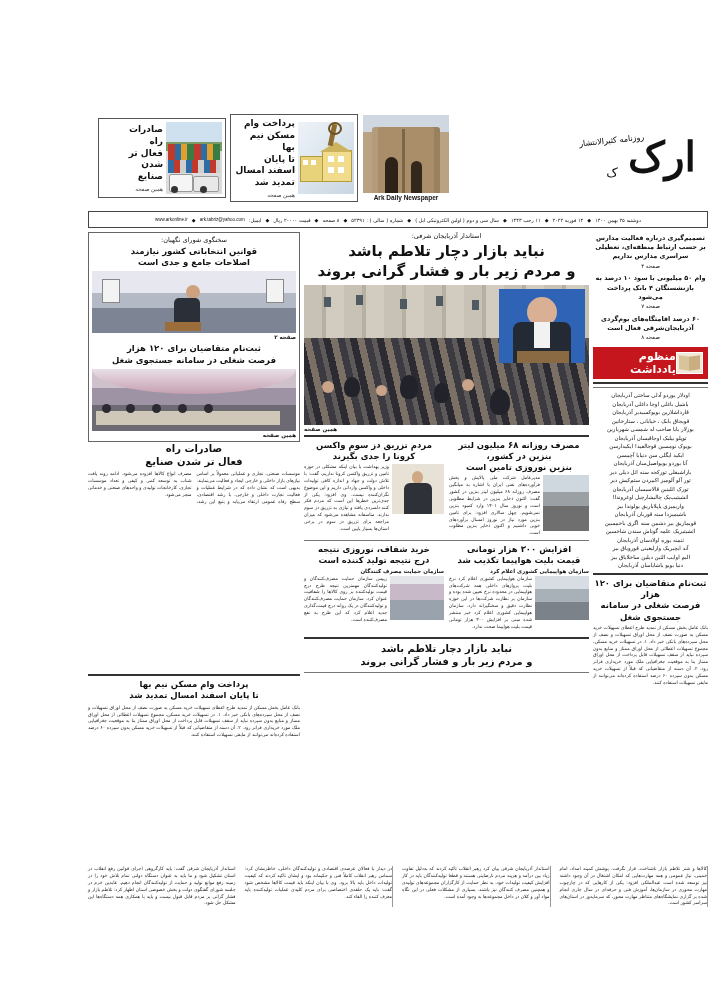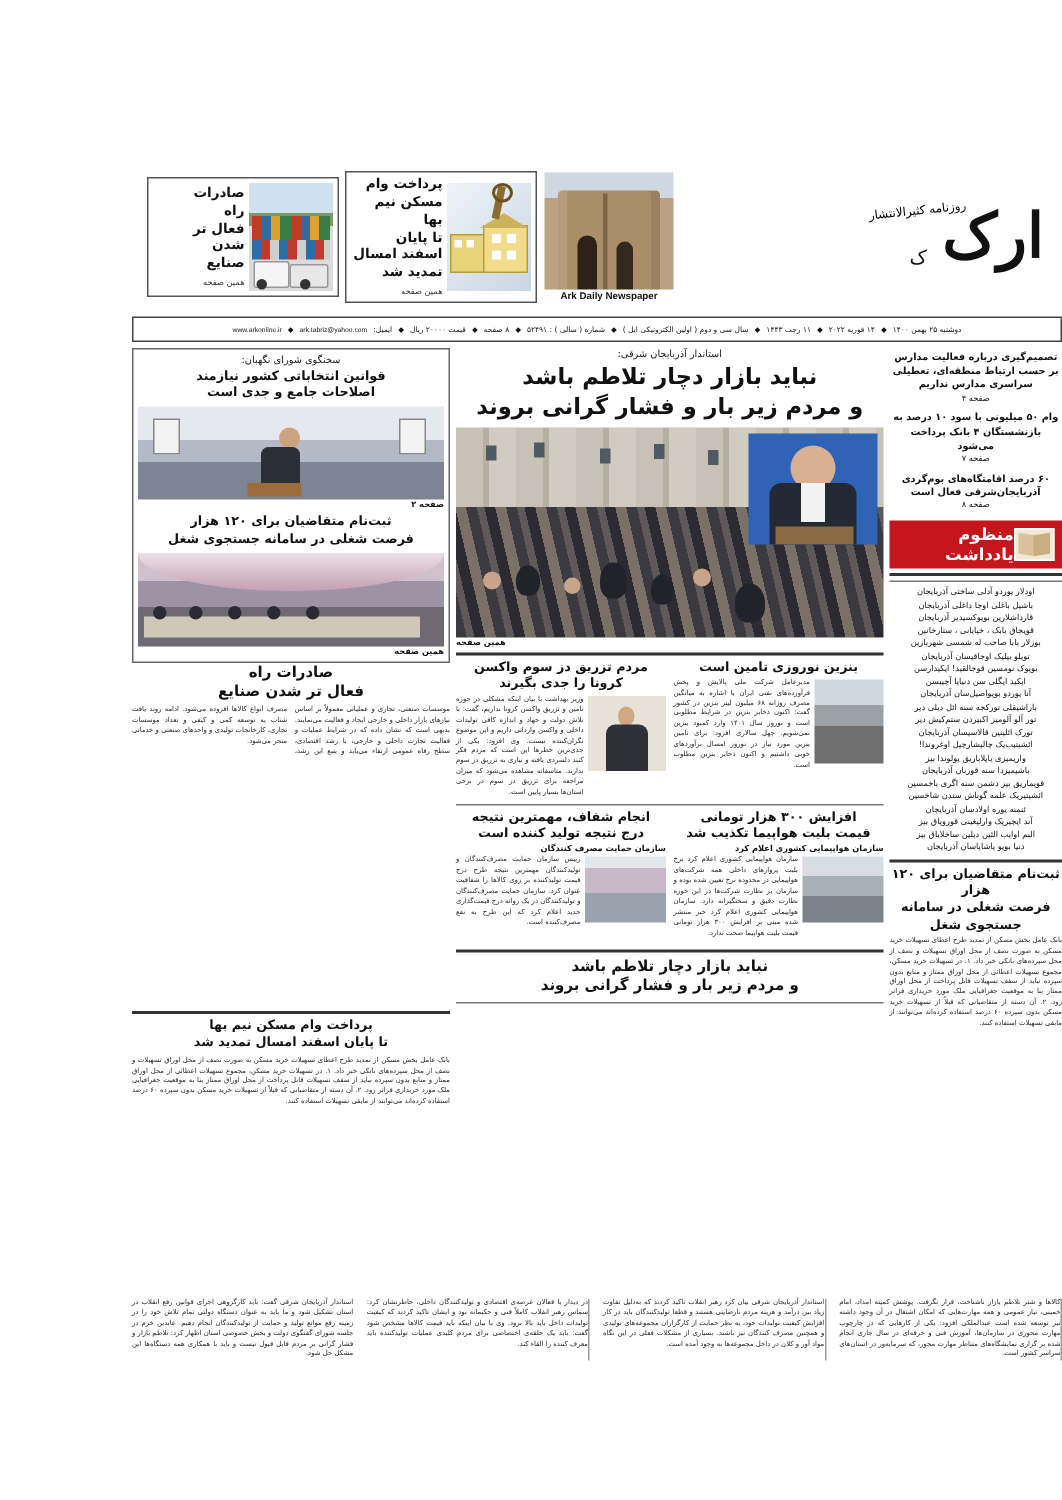--- a/index.html
+++ b/index.html
@@ -281,20 +281,21 @@
             <div class="shirt"></div>
             <div class="pod"></div>
         </div>
       </div>
       <div class="cap" style="text-align:left">همین صفحه</div>
 
       <div class="hr2"></div>
 
       <div style="display:flex;gap:5px;margin-top:2px">
         <div style="flex:1">
+          <div class="hl sm">مصرف روزانه ۶۸ میلیون لیتر بنزین در کشور،</div>
           <div class="hl sm">بنزین نوروزی تامین است</div>
           <div style="display:flex;gap:3px;margin-top:2px">
             <div class="photo ph-gas" style="width:46px;height:56px;flex:none"></div>
             <div class="body-txt">مدیرعامل شرکت ملی پالایش و پخش فرآورده‌های نفتی ایران با اشاره به میانگین مصرف روزانه ۶۸ میلیون لیتر بنزین در کشور گفت: اکنون ذخایر بنزین در شرایط مطلوبی است و نوروز سال ۱۴۰۱ وارد کمبود بنزین نمی‌شویم. چهل سالاری افزود: برای تامین بنزین مورد نیاز در نوروز امسال برآوردهای خوبی داشتیم و اکنون ذخایر بنزین مطلوب است.</div>
           </div>
         </div>
         <div style="flex:1">
           <div class="hl sm">مردم تزریق دز سوم واکسن کرونا را جدی بگیرند</div>
           <div style="display:flex;gap:3px;margin-top:2px">
             <div class="photo ph-speaker" style="width:52px;height:50px;flex:none;position:relative">
@@ -312,21 +313,21 @@
         <div style="flex:1">
           <div class="hl sm">افزایش ۳۰۰ هزار تومانی</div>
           <div class="hl sm">قیمت بلیت هواپیما تکذیب شد</div>
           <div class="cap cap-r">سازمان هواپیمایی کشوری اعلام کرد</div>
           <div style="display:flex;gap:3px;margin-top:2px">
             <div class="photo ph-airport" style="width:54px;height:44px;flex:none"></div>
             <div class="body-txt">سازمان هواپیمایی کشوری اعلام کرد نرخ بلیت پروازهای داخلی همه شرکت‌های هواپیمایی در محدوده نرخ تعیین شده بوده و سازمان بر نظارت شرکت‌ها در این حوزه نظارت دقیق و سختگیرانه دارد. سازمان هواپیمایی کشوری اعلام کرد خبر منتشر شده مبنی بر افزایش ۳۰۰ هزار تومانی قیمت بلیت هواپیما صحت ندارد.</div>
           </div>
         </div>
         <div style="flex:1">
-          <div class="hl sm">انجام شفاف، مهمترین نتیجه</div>
+          <div class="hl sm">خرید شفاف، نوروزی نتیجه</div>
           <div class="hl sm">درج نتیجه تولید کننده است</div>
           <div class="cap cap-r">سازمان حمایت مصرف کنندگان</div>
           <div style="display:flex;gap:3px;margin-top:2px">
             <div class="photo ph-shelf" style="width:54px;height:44px;flex:none"></div>
             <div class="body-txt">رییس سازمان حمایت مصرف‌کنندگان و تولیدکنندگان مهمترین نتیجه طرح درج قیمت تولیدکننده بر روی کالاها را شفافیت عنوان کرد. سازمان حمایت مصرف‌کنندگان و تولیدکنندگان در یک روانه درج قیمت‌گذاری جدید اعلام کرد که این طرح به نفع مصرف‌کننده است.</div>
           </div>
         </div>
       </div>
 
       <div class="hr2" style="margin-top:6px"></div>

